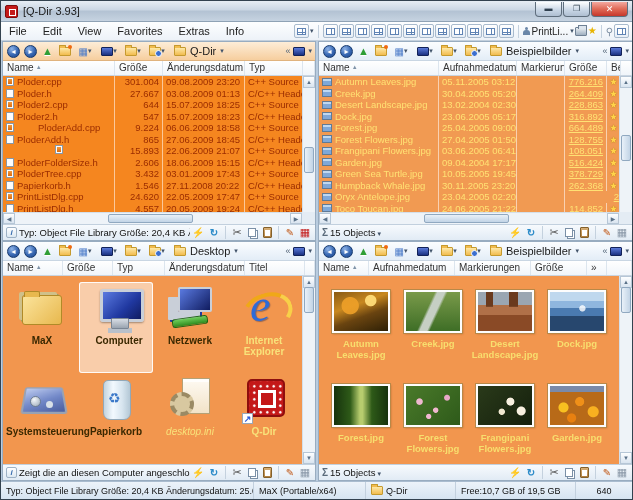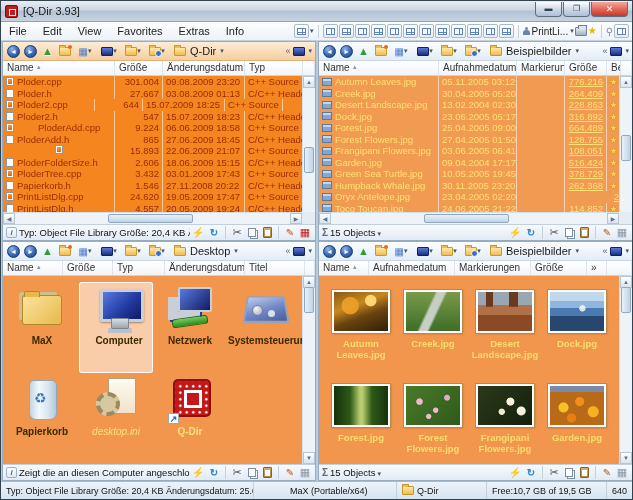--- a/index.html
+++ b/index.html
@@ -183,21 +183,21 @@
   .th-forest{background:linear-gradient(90deg,#16330D 0%,#2E5A18 30%,#B7CC6E 48% 53%,#2E5A18 70%,#16330D 100%);}
   .th-fflowers{background:radial-gradient(circle at 25% 40%,#F0B8D0 0 6%,transparent 8%),radial-gradient(circle at 55% 62%,#F0B8D0 0 6%,transparent 8%),radial-gradient(circle at 76% 30%,#E8A8C8 0 5%,transparent 7%),radial-gradient(circle at 42% 78%,#F0B8D0 0 5%,transparent 7%),linear-gradient(135deg,#4A7A2A,#2E5A1A);}
   .th-frangipani{background:radial-gradient(circle at 60% 40%,#F8F0E0 0 9%,transparent 11%),radial-gradient(circle at 80% 64%,#F8F0E0 0 8%,transparent 10%),radial-gradient(circle at 44% 66%,#F0E8D0 0 7%,transparent 9%),linear-gradient(135deg,#2A3A1A,#141F0C);}
   .th-garden{background:radial-gradient(circle at 25% 55%,#F8C020 0 10%,transparent 12%),radial-gradient(circle at 55% 40%,#F09018 0 11%,transparent 13%),radial-gradient(circle at 80% 66%,#F8B020 0 10%,transparent 12%),radial-gradient(circle at 40% 82%,#E88010 0 9%,transparent 11%),linear-gradient(180deg,#7A8AA8 0 16%,#B86A18 16%);}
 
   
   .statusbar{position:absolute;left:0;bottom:0;right:0;height:18px;display:flex;align-items:center;
     background:linear-gradient(#ECF3FA,#D6E4F1);border-top:1px solid #A9BCCF;font-size:9px;color:#111;}
   .seg{padding:0 5px;white-space:nowrap;overflow:hidden;border-right:1px solid #C2D0DE;height:100%;display:flex;align-items:center;gap:3px;}
   .seg.s1{flex:0 0 253px;}
-  .seg.s2{flex:0 0 112px;margin-left:31px;}
+  .seg.s2{flex:0 0 112px;}
   .seg.s3{flex:0 0 90px;}
   .seg.s4{flex:0 0 120px;}
   .seg.s5{flex:1;border-right:none;justify-content:center;}
 </style>
 </head>
 <body>
 
 <div class="window">
 
   <div class="titlebar">
@@ -342,21 +342,21 @@
             <div class="lr">
               <span class="lc namec" style="width: 112px;">
                 <span class="fic "></span>
                 <span>Ploder.h</span>
               </span>
               <span class="lc r" style="width: 48px;">27.667</span>
               <span class="lc" style="width: 82px;">03.08.2009 01:13</span>
               <span class="lc" style="width: 58px;">C/C++ Header</span>
             </div>
             <div class="lr">
-              <span class="lc namec" style="width: 92px;">
+              <span class="lc namec" style="width: 112px;">
                 <span class="fic cpp"></span>
                 <span>Ploder2.cpp</span>
               </span>
               <span class="lc r" style="width: 48px;">644</span>
               <span class="lc" style="width: 82px;">15.07.2009 18:25</span>
               <span class="lc" style="width: 58px;">C++ Source</span>
             </div>
             <div class="lr">
               <span class="lc namec" style="width: 112px;">
                 <span class="fic "></span>
@@ -419,21 +419,21 @@
               <span class="lc r" style="width: 48px;">1.546</span>
               <span class="lc" style="width: 82px;">27.11.2008 20:22</span>
               <span class="lc" style="width: 58px;">C/C++ Header</span>
             </div>
             <div class="lr">
               <span class="lc namec" style="width: 112px;">
                 <span class="fic cpp"></span>
                 <span>PrintListDlg.cpp</span>
               </span>
               <span class="lc r" style="width: 48px;">24.620</span>
-              <span class="lc" style="width: 82px;">19.05.2009 17:47</span>
+              <span class="lc" style="width: 82px;">22.05.2009 17:47</span>
               <span class="lc" style="width: 58px;">C++ Source</span>
             </div>
             <div class="lr">
               <span class="lc namec" style="width: 112px;">
                 <span class="fic "></span>
                 <span>PrintListDlg.h</span>
               </span>
               <span class="lc r" style="width: 48px;">4.557</span>
               <span class="lc" style="width: 82px;">20.05.2009 19:24</span>
               <span class="lc" style="width: 58px;">C/C++ Header</span>
@@ -732,20 +732,24 @@
             </div>
             <div class="dcell sel">
               <div class="dicon di-computer"></div>
               <div class="dlabel">Computer</div>
             </div>
             <div class="dcell">
               <div class="dicon di-network"></div>
               <div class="dlabel">Netzwerk</div>
             </div>
             <div class="dcell">
+              <div class="dicon di-ie"></div>
+              <div class="dlabel accent">Internet Explorer</div>
+            </div>
+            <div class="dcell">
               <div class="dicon di-control"></div>
               <div class="dlabel">Systemsteuerung</div>
             </div>
             <div class="dcell">
               <div class="dicon di-trash"></div>
               <div class="dlabel">Papierkorb</div>
             </div>
             <div class="dcell">
               <div class="dicon di-ini"></div>
               <div class="dlabel accent italic">desktop.ini</div>

